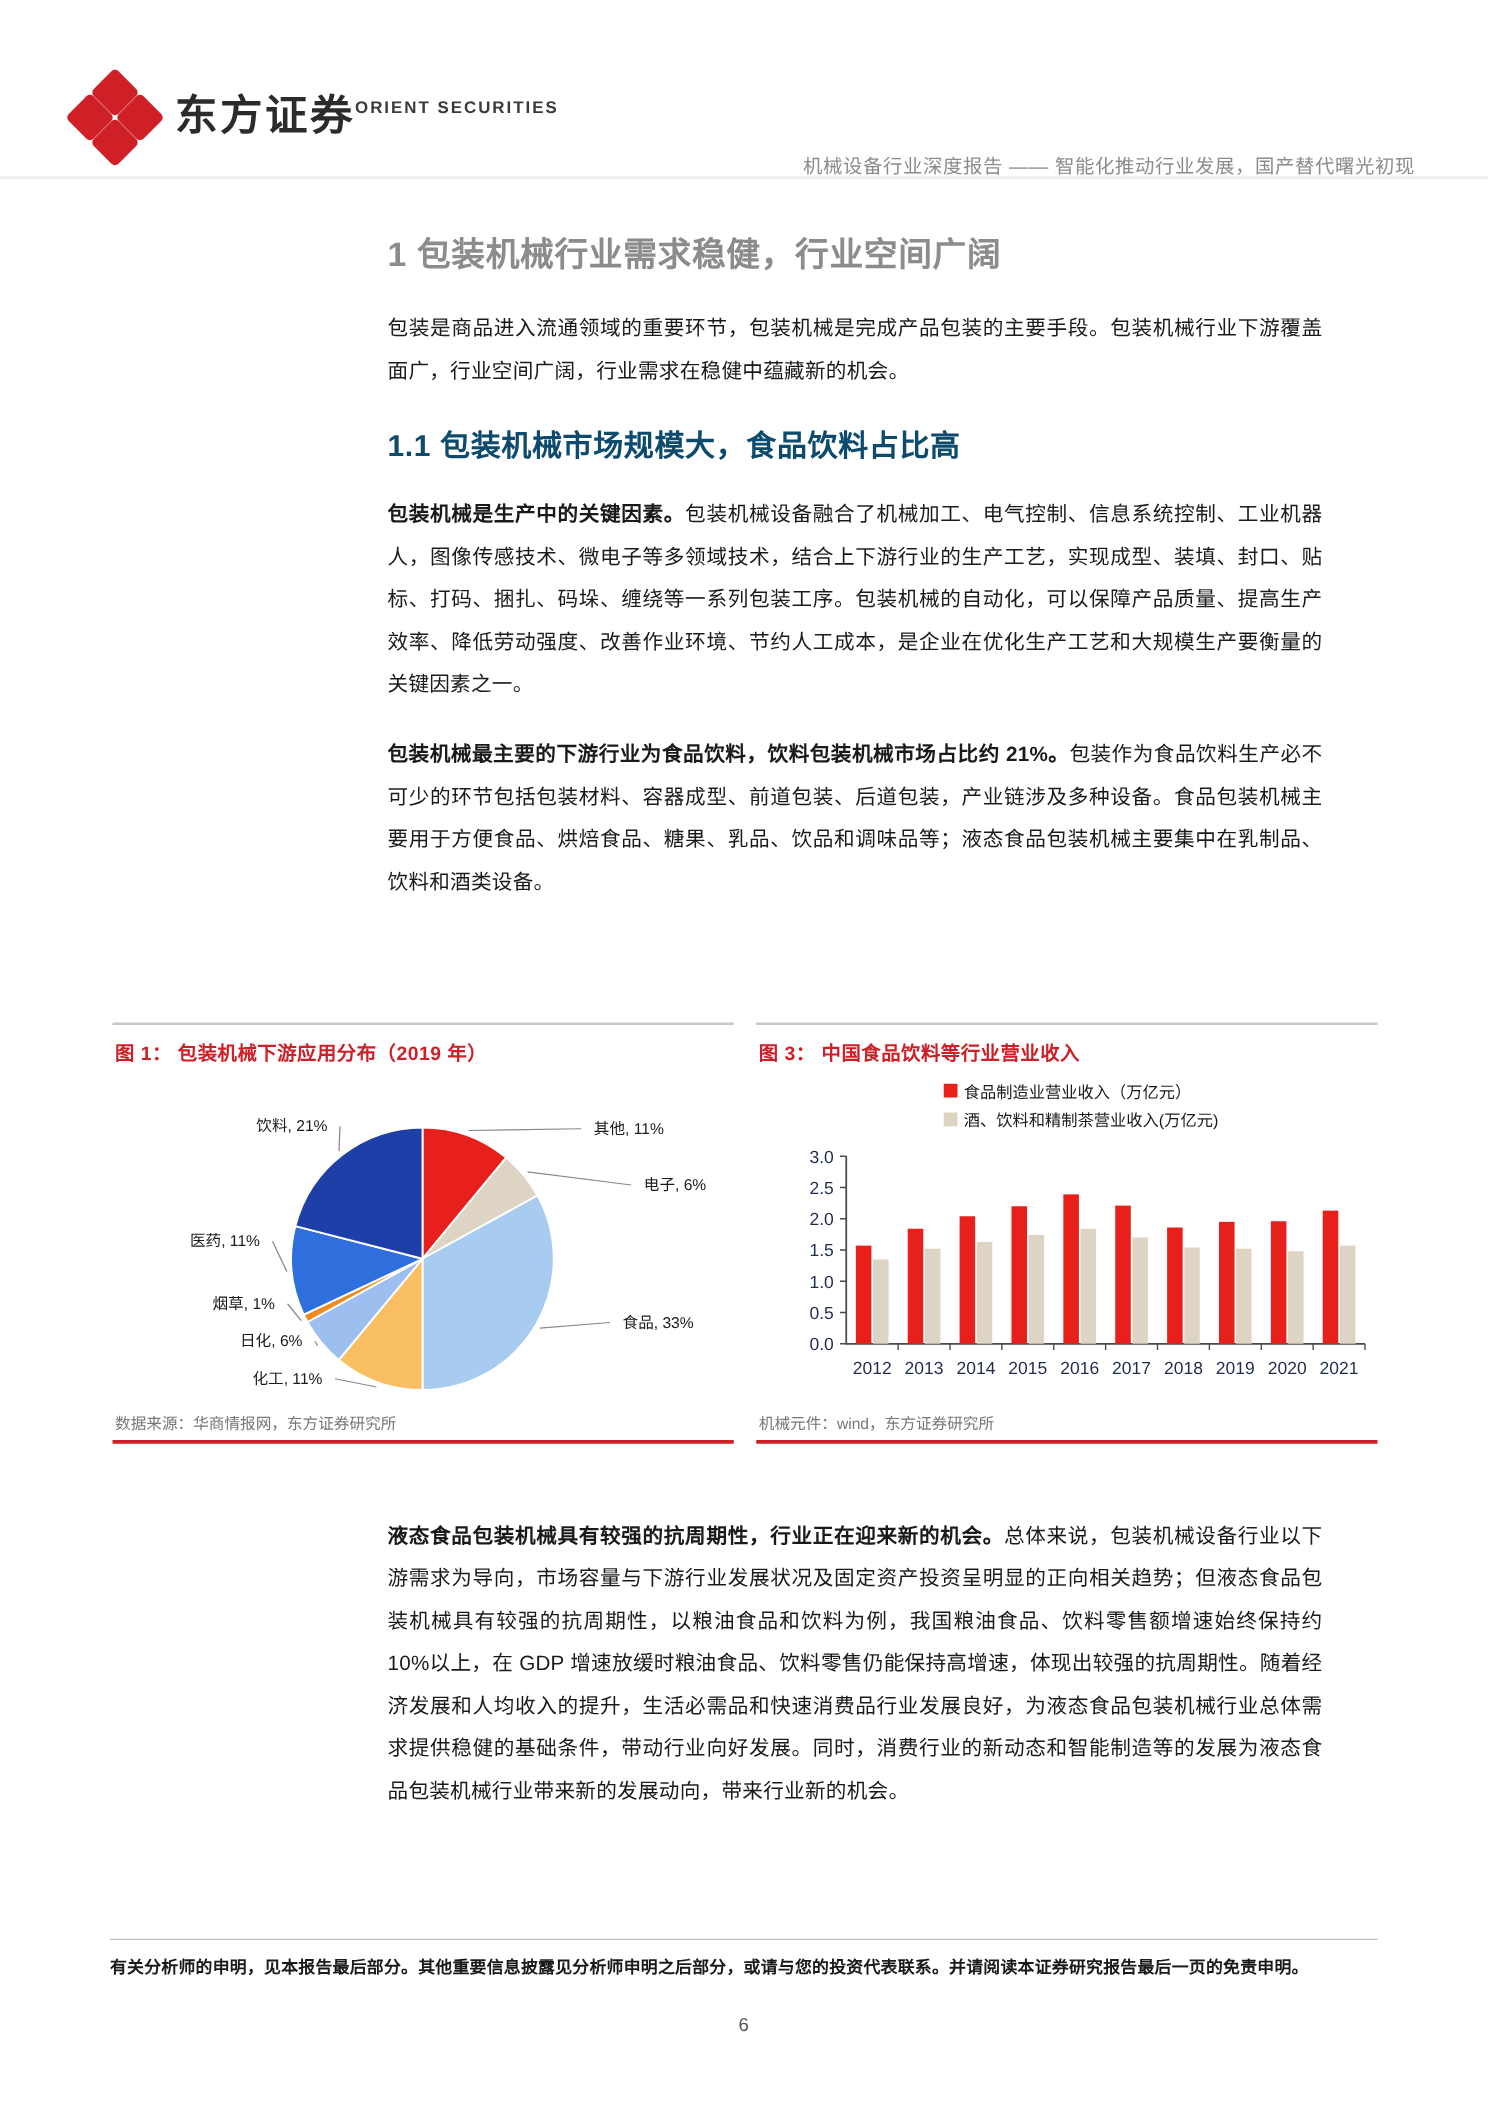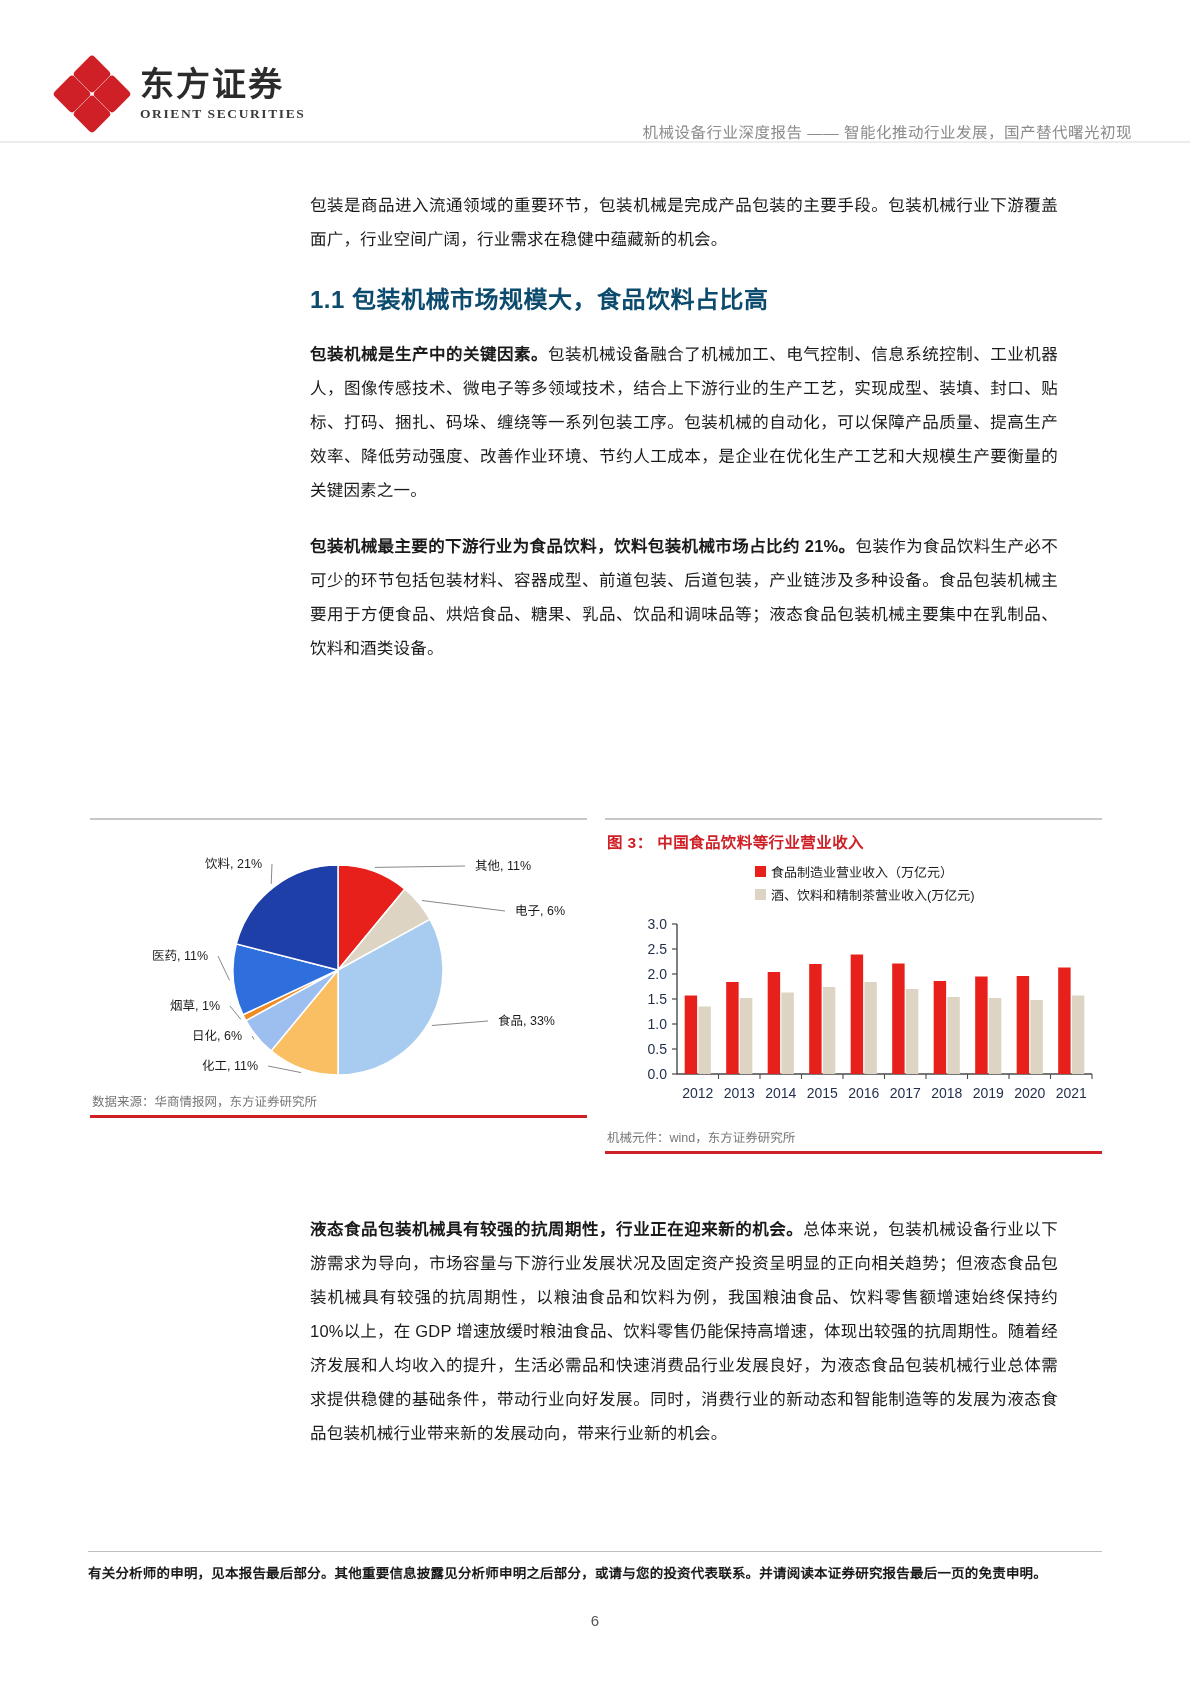--- a/index.html
+++ b/index.html
@@ -44,21 +44,21 @@
   .logo-mark span {
     position: absolute;
     width: 28px; height: 28px;
     background: #cf2027;
     border-radius: 4px;
   }
   .logo-mark span.d1 { left: 20px; top: 0px;  transform: rotate(45deg); }
   .logo-mark span.d2 { left: 0px;  top: 20px; transform: rotate(45deg); }
   .logo-mark span.d3 { left: 40px; top: 20px; transform: rotate(45deg); }
   .logo-mark span.d4 { left: 20px; top: 40px; transform: rotate(45deg); }
-  .logo-text { display: flex; flex-direction: column; font-family: Liberation Serif, serif; }
+  .logo-text { display: flex; flex-direction: row; }
   .logo-cn {
     font-size: 34px;
     font-weight: bold;
     letter-spacing: 2px;
     color: #2b2b2b;
     line-height: 1.1;
   }
   .logo-en {
     font-size: 13.5px;
     font-weight: bold;
@@ -207,34 +207,36 @@
       <div class="logo-text">
         <div class="logo-cn">东方证券</div>
         <div class="logo-en">ORIENT SECURITIES</div>
       </div>
     </div>
     <div class="header-title">机械设备行业深度报告 —— 智能化推动行业发展，国产替代曙光初现</div>
     <div class="header-rule"></div>
   </div>
 
   <div class="content">
+    <h1 class="sec-title">1 包装机械行业需求稳健，行业空间广阔</h1>
     <p class="body">包装是商品进入流通领域的重要环节，包装机械是完成产品包装的主要手段。包装机械行业下游覆盖面广，行业空间广阔，行业需求在稳健中蕴藏新的机会。</p>
 
     <h2 class="sub-title">1.1 包装机械市场规模大，食品饮料占比高</h2>
 
     <p class="body"><b>包装机械是生产中的关键因素。</b><span>包装机械设备融合了机械加工、电气控制、信息系统控制、工业机器人，图像传感技术、微电子等多领域技术，结合上下游行业的生产工艺，实现成型、装填、封口、贴标、打码、捆扎、码垛、缠绕等一系列包装工序。包装机械的自动化，可以保障产品质量、提高生产效率、降低劳动强度、改善作业环境、节约人工成本，是企业在优化生产工艺和大规模生产要衡量的关键因素之一。</span></p>
 
 
     <p class="body"><b>包装机械最主要的下游行业为食品饮料，饮料包装机械市场占比约 21%。</b><span>包装作为食品饮料生产必不可少的环节包括包装材料、容器成型、前道包装、后道包装，产业链涉及多种设备。食品包装机械主要用于方便食品、烘焙食品、糖果、乳品、饮品和调味品等；液态食品包装机械主要集中在乳制品、饮料和酒类设备。</span></p>
   </div>
 
   <div class="figures">
 
     <div class="figure">
       <div class="fig-topline"></div>
+      <div class="fig-caption">图 1： 包装机械下游应用分布（2019 年）</div>
       <div class="fig-body">
         <div class="pie-area">
           <svg class="pie-svg" width="497" height="268" viewBox="0 0 497 268">
             <g id="pie-slices">
                 <path d="M 248 150 L 248.00 45.00 A 105 105 0 0 1 314.93 69.10 Z" fill="#e8201c" stroke="#ffffff" stroke-width="1.5"></path>
                 <path d="M 248 150 L 314.93 69.10 A 105 105 0 0 1 340.01 99.42 Z" fill="#ddd4c4" stroke="#ffffff" stroke-width="1.5"></path>
                 <path d="M 248 150 L 340.01 99.42 A 105 105 0 0 1 248.00 255.00 Z" fill="#a8cbf0" stroke="#ffffff" stroke-width="1.5"></path>
                 <path d="M 248 150 L 248.00 255.00 A 105 105 0 0 1 181.07 230.90 Z" fill="#fbbf63" stroke="#ffffff" stroke-width="1.5"></path>
                 <path d="M 248 150 L 181.07 230.90 A 105 105 0 0 1 155.99 200.58 Z" fill="#9cbff0" stroke="#ffffff" stroke-width="1.5"></path>
                 <path d="M 248 150 L 155.99 200.58 A 105 105 0 0 1 152.99 194.71 Z" fill="#f08a22" stroke="#ffffff" stroke-width="1.5"></path>

